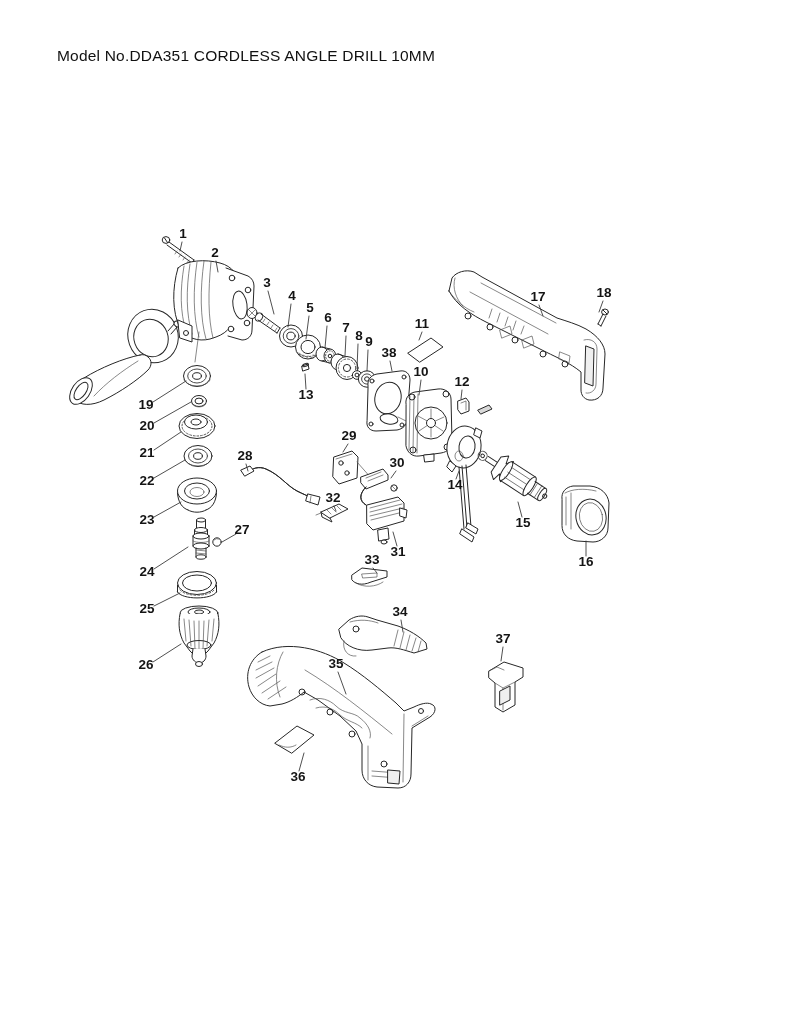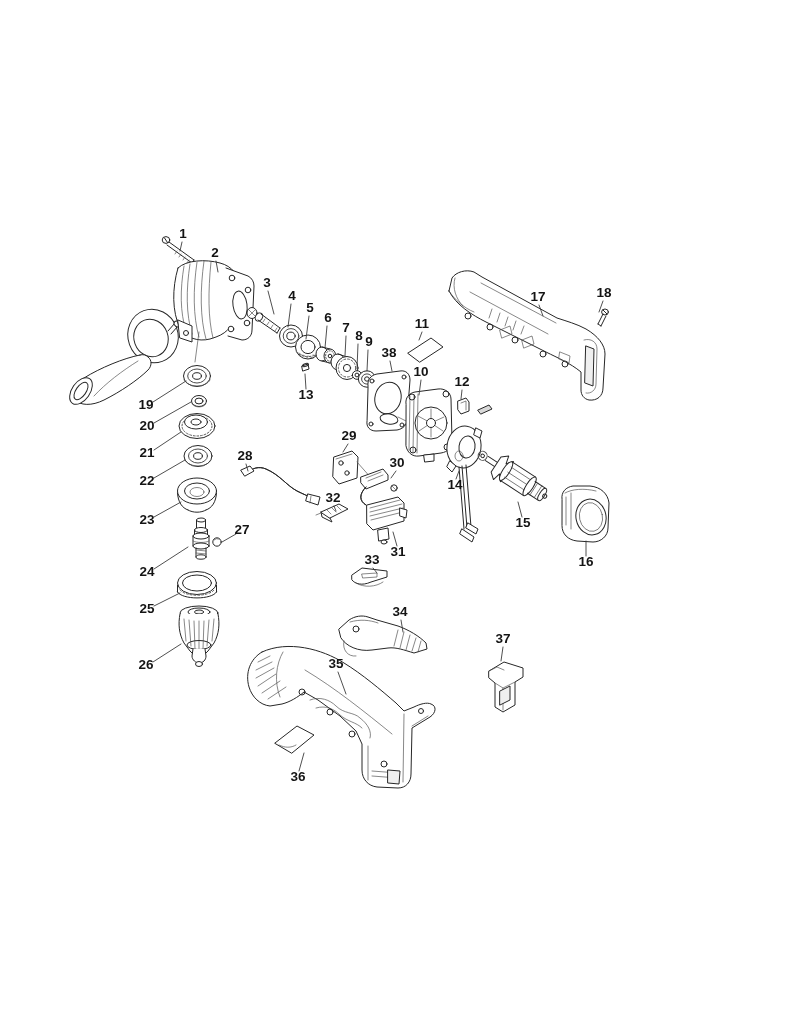--- a/index.html
+++ b/index.html
@@ -18,20 +18,21 @@
   #art .thin{stroke-width:.7;stroke:#555;}
   #art .knurl{stroke:#5a5a5a;}
   #callouts text{font-family:"Liberation Sans",sans-serif;font-size:13.5px;font-weight:bold;
       fill:#141414;text-anchor:middle;stroke:none;}
   #callouts line{stroke:#3c3c3c;stroke-width:.9;}
 </style>
 </head>
 <body>
 
 <div class="page">
+  <div class="title">Model No.DDA351 CORDLESS ANGLE DRILL 10MM</div>
 
   <svg id="art" width="793" height="1024" viewBox="0 0 793 1024">
 
     <g>
       <ellipse class="f" cx="153" cy="336" rx="25" ry="27" transform="rotate(-20 153 336)"></ellipse>
       <ellipse cx="151" cy="338" rx="17" ry="19" transform="rotate(-20 151 338)"></ellipse>
       <path class="f" d="M140,355 C124,358 100,368 84,378 C74,384 68,392 74,399 C80,406 92,406 104,400 C120,392 138,380 148,370 C152,366 152,360 148,357 C146,355 143,354 140,355 Z"></path>
       <ellipse class="f" cx="81" cy="391" rx="9" ry="15" transform="rotate(35 81 391)"></ellipse>
       <ellipse cx="81" cy="391" rx="5" ry="10" transform="rotate(35 81 391)"></ellipse>
       <path class="thin" d="M138,361 C122,371 106,383 94,396"></path>

